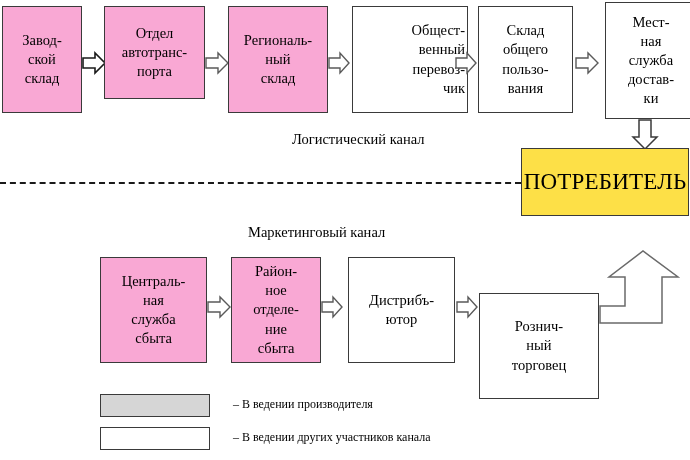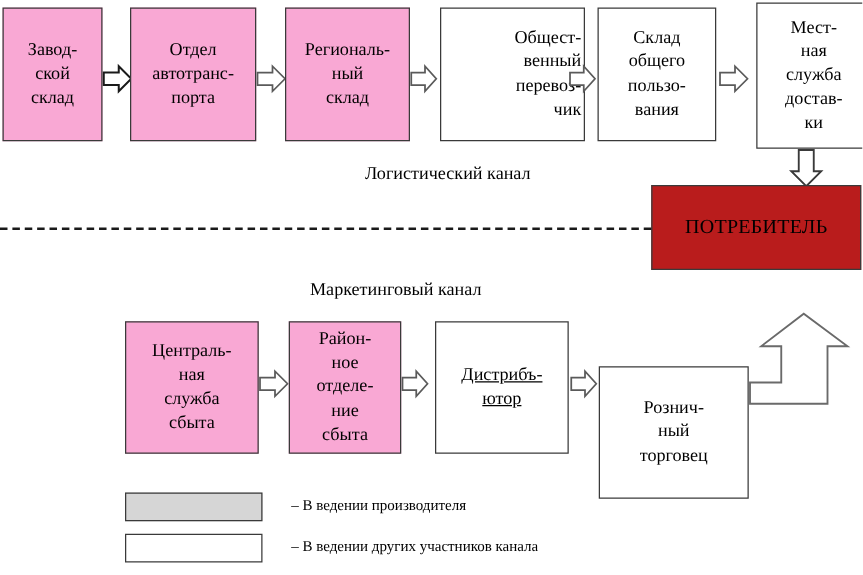--- a/index.html
+++ b/index.html
@@ -31,25 +31,25 @@
     padding: 2px;
   }
   .box.gray { background: #f9a8d4; }
   .box.white { background: #ffffff; }
   .box .txt { white-space: pre-line; display: block; width: 100%; }
 
   .consumer-box {
     position: absolute;
     box-sizing: border-box;
     border: 1.5px solid #3a3a3a;
-    background: #b91c1c;
+    background: #fde047;
     display: flex;
     align-items: center;
     justify-content: center;
-    font-size: 16px;
+    font-size: 23px;
     letter-spacing: 0.2px;
     color: #000;
   }
 
   
   .arrow {
     position: absolute;
     display: block;
   }
   .arrow svg { display: block; overflow: visible; }
@@ -94,21 +94,21 @@
 ской
 склад</span>
   </div>
 
   <span class="arrow" style="left:82px; top:52px;">
     <svg width="24" height="22" viewBox="0 0 24 22">
       <path d="M1 6 L13 6 L13 1 L23 11 L13 21 L13 16 L1 16 Z" fill="#ffffff" stroke="#1a1a1a" stroke-width="1.6" stroke-linejoin="miter"></path>
     </svg>
   </span>
 
-  <div class="box gray" style="left:104px; top:6px; width:101px; height:107px;">
+  <div class="box gray" style="left:104px; top:6px; width:101px; height:93px;">
     <span class="txt">Отдел
 автотранс-
 порта</span>
   </div>
 
   <span class="arrow" style="left:205px; top:52px;">
     <svg width="24" height="22" viewBox="0 0 24 22">
       <path d="M1 6 L13 6 L13 1 L23 11 L13 21 L13 16 L1 16 Z" fill="#ffffff" stroke="#5a5a5a" stroke-width="1.4" stroke-linejoin="miter"></path>
     </svg>
   </span>
@@ -195,21 +195,21 @@
 ние
 сбыта</span>
   </div>
 
   <span class="arrow" style="left:321px; top:296px;">
     <svg width="22" height="22" viewBox="0 0 22 22">
       <path d="M1 6 L12 6 L12 1 L21 11 L12 21 L12 16 L1 16 Z" fill="#ffffff" stroke="#5a5a5a" stroke-width="1.4" stroke-linejoin="miter"></path>
     </svg>
   </span>
 
-  <div class="box white" style="left:348px; top:257px; width:107px; height:106px;text-decoration:underline;">
+  <div class="box white" style="left:348px; top:257px; width:107px; height:106px;">
     <span class="txt">Дистрибъ-
 ютор</span>
   </div>
 
   <span class="arrow" style="left:456px; top:296px;">
     <svg width="22" height="22" viewBox="0 0 22 22">
       <path d="M1 6 L12 6 L12 1 L21 11 L12 21 L12 16 L1 16 Z" fill="#ffffff" stroke="#5a5a5a" stroke-width="1.4" stroke-linejoin="miter"></path>
     </svg>
   </span>
 

